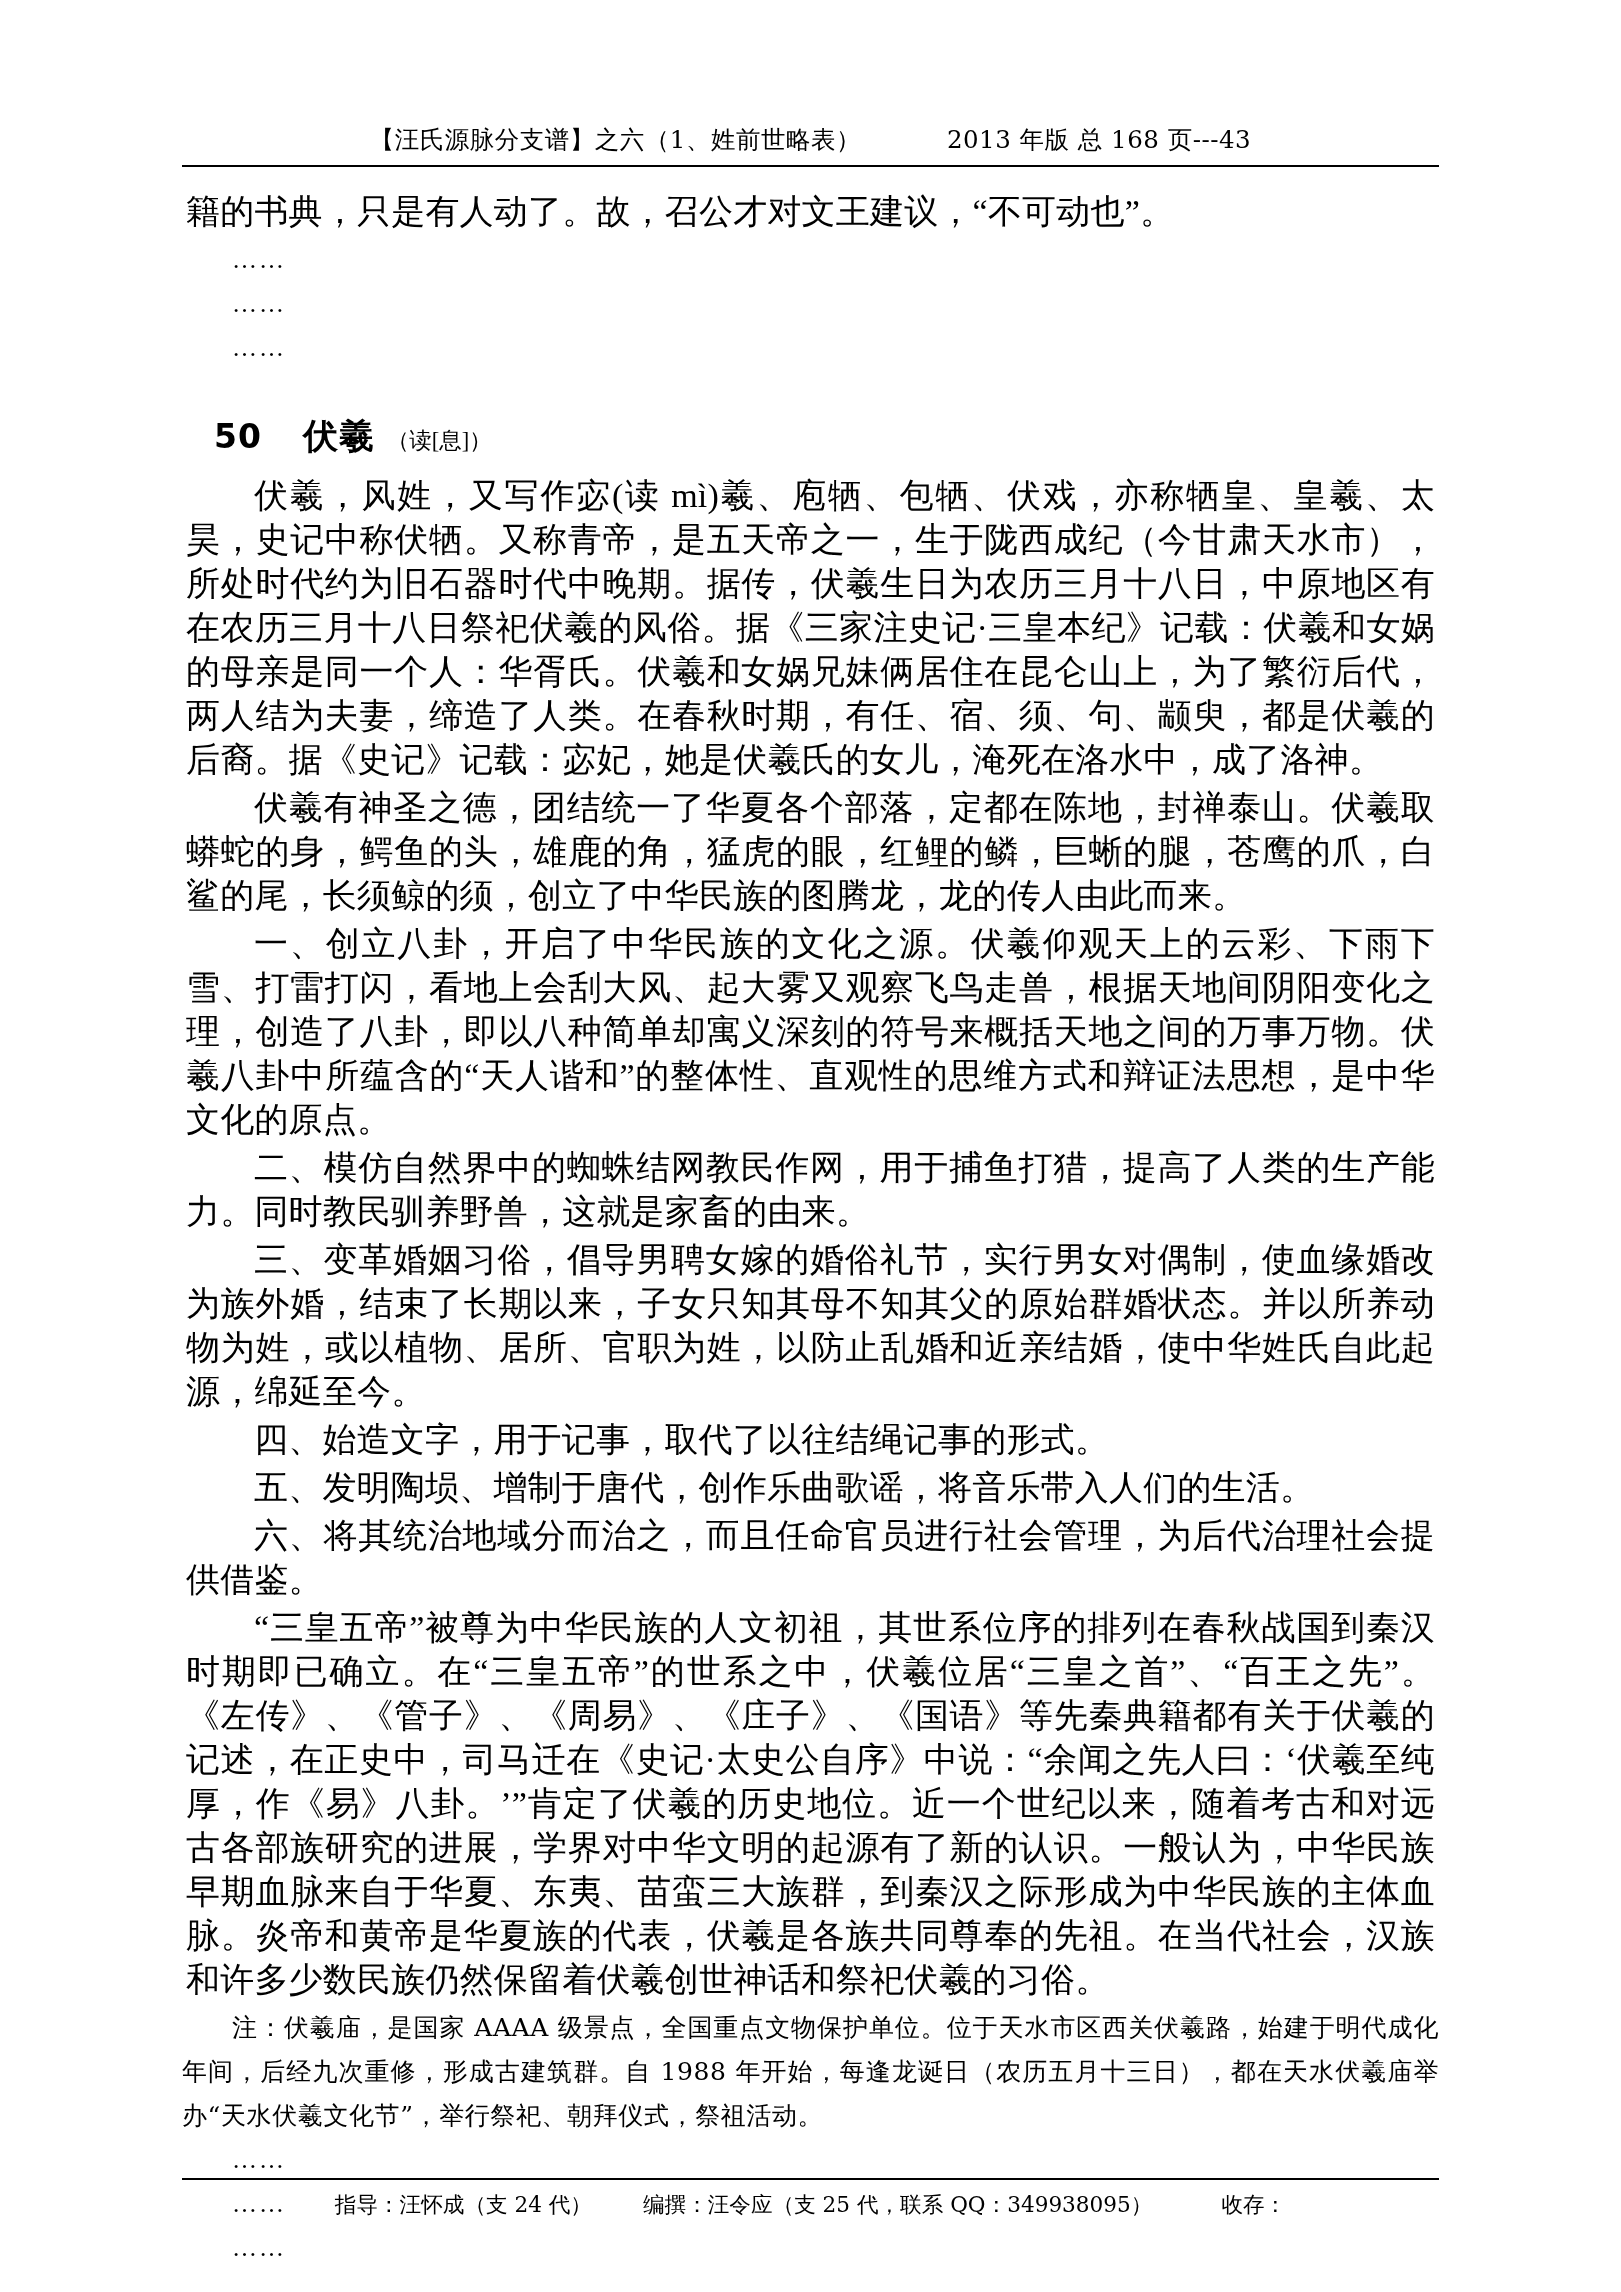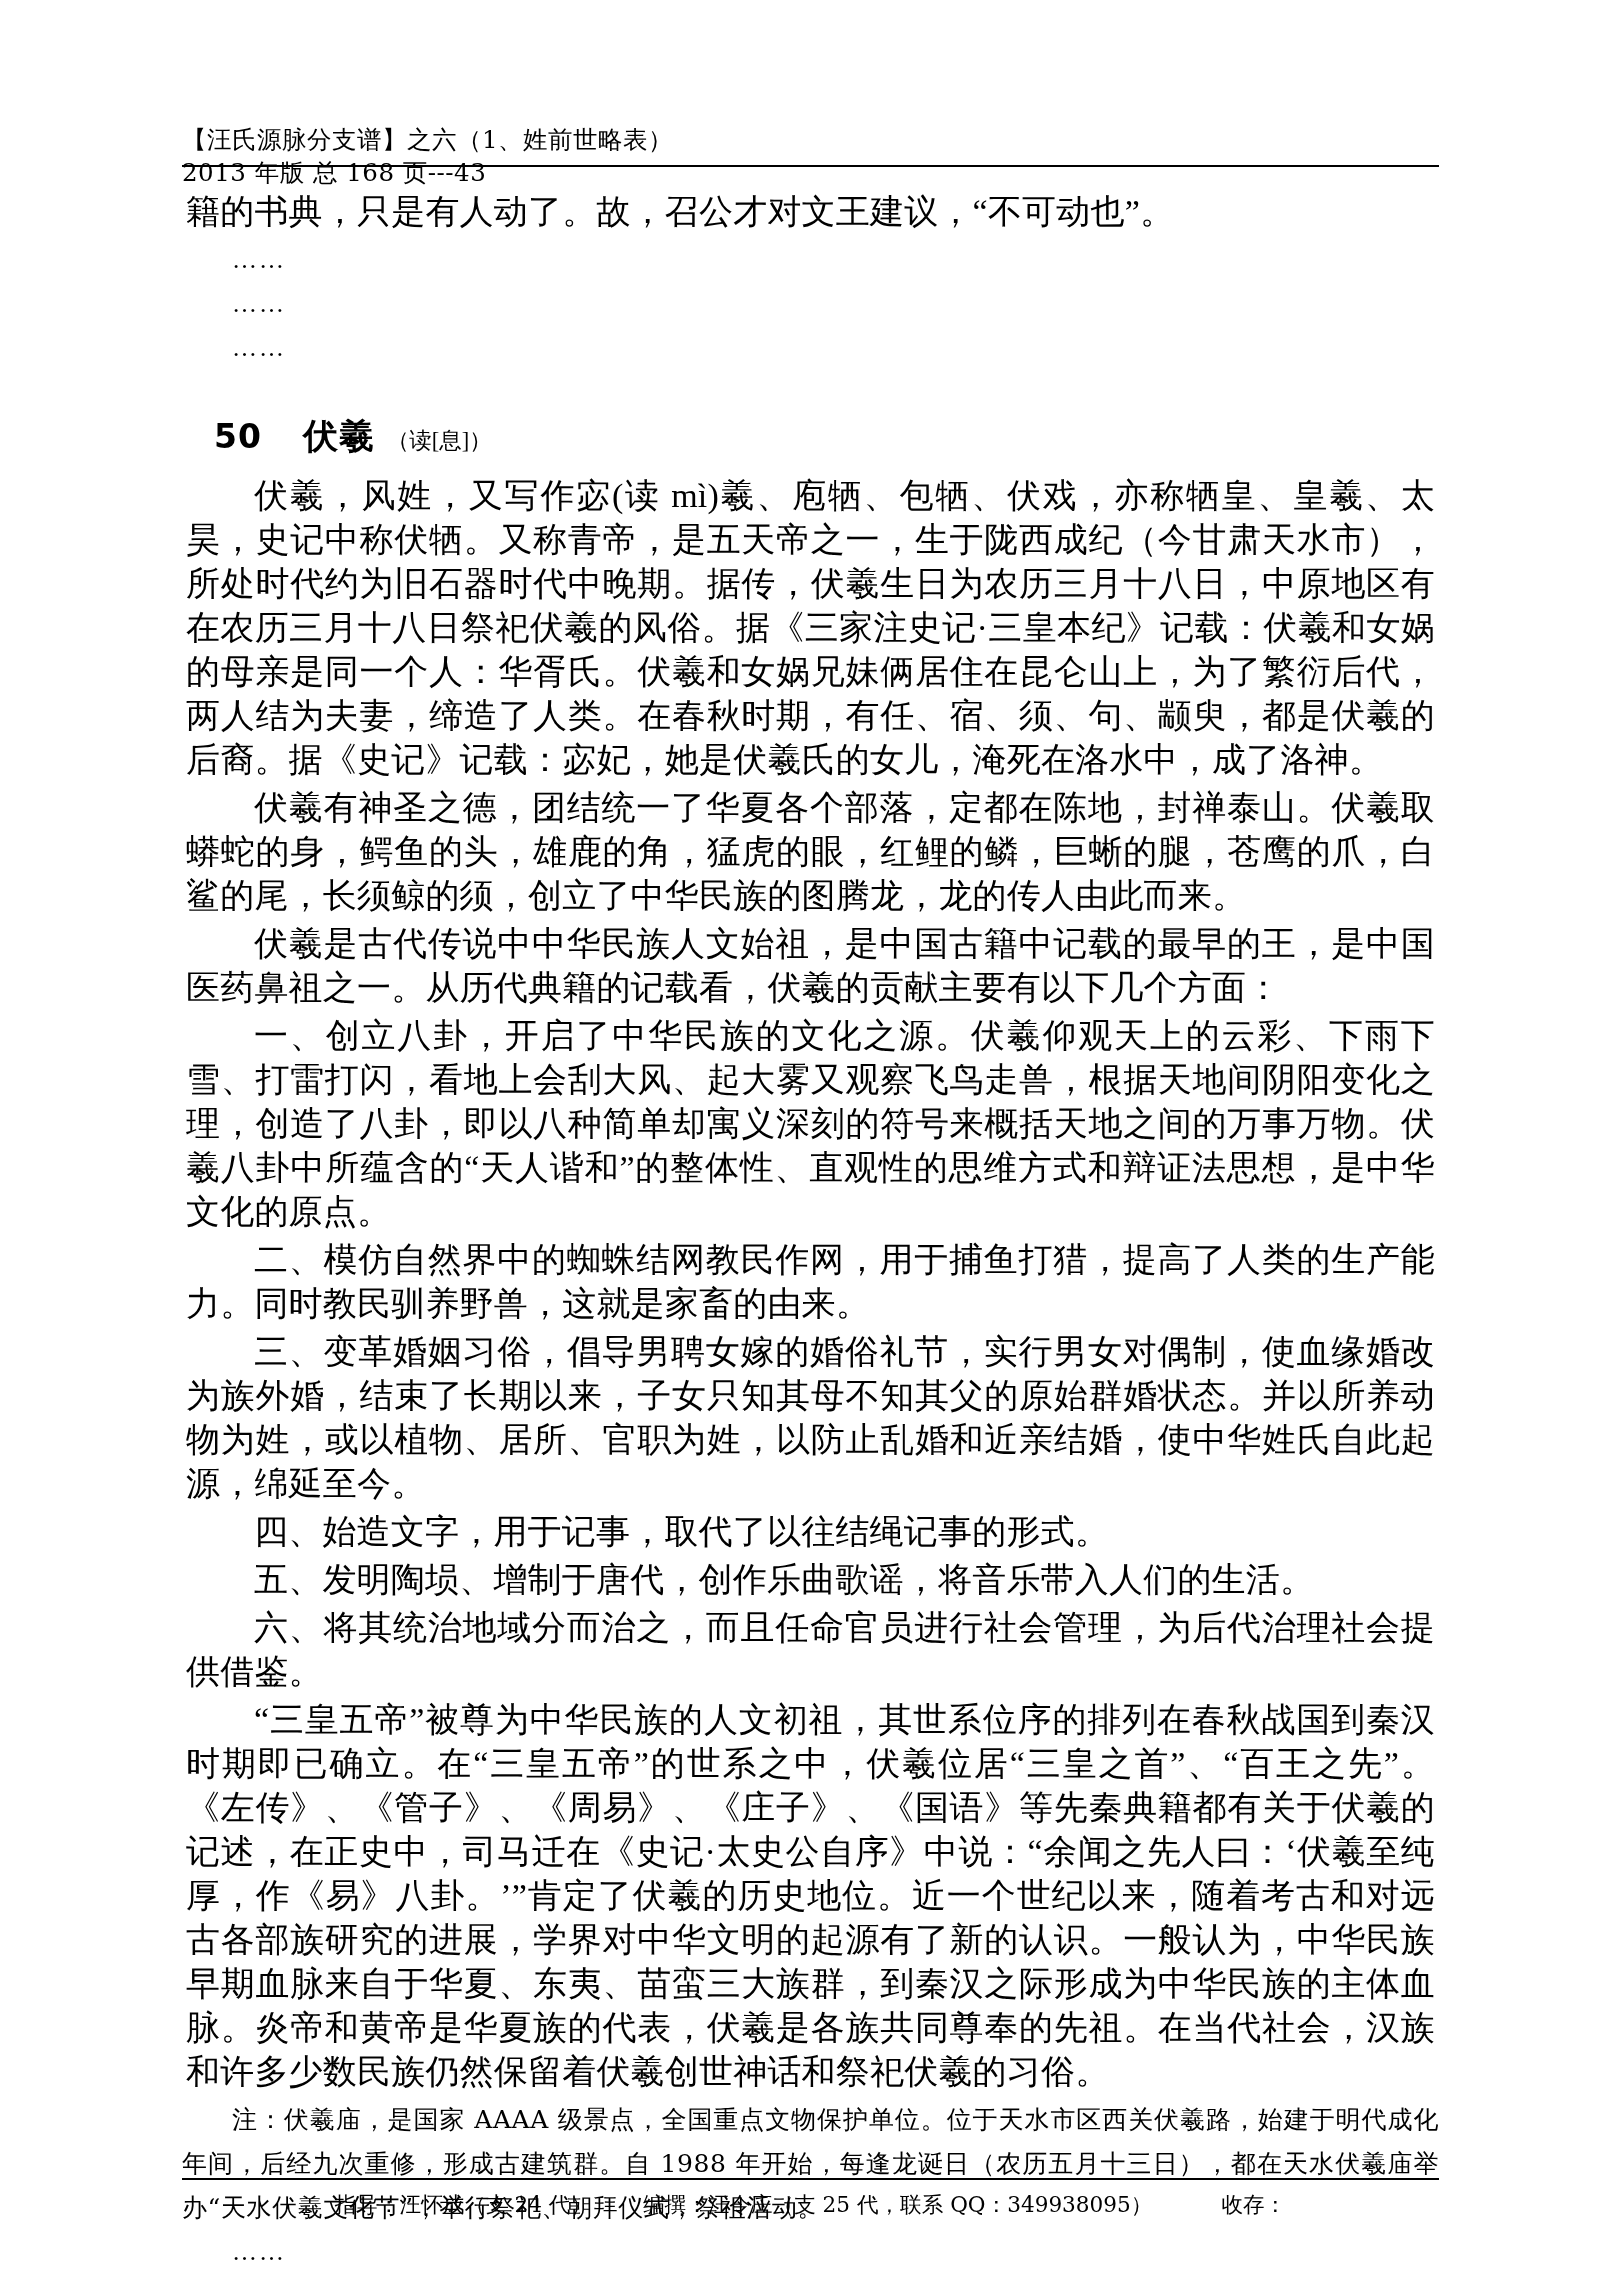--- a/index.html
+++ b/index.html
@@ -27,21 +27,20 @@
     position: absolute;
     left: 182px;
     top: 123px;
     width: 1257px;
     display: flex;
     align-items: baseline;
     justify-content: center;
     font-size: 24.5px;
     letter-spacing: 0.5px;
     white-space: nowrap;
-    flex-direction: column;
   }
   .header-title {
     font-family: "DejaVu Serif", "Liberation Serif", serif;
     font-weight: 400;
     font-size: 24.5px;
   }
   .header-spacer { display: inline-block; width: 86px; }
   .header-page {
     font-family: "DejaVu Serif", "Liberation Serif", serif;
     font-size: 24.5px;
@@ -166,21 +165,20 @@
 
     <div class="section-head">
       <span class="sec-num">50</span>
       <span class="sec-gap"></span>
       <span class="sec-name">伏羲</span>
       <span class="sec-read">（读[息]）</span>
     </div>
 
     <p class="para indent">伏羲，风姓，又写作宓(读 mì)羲、庖牺、包牺、伏戏，亦称牺皇、皇羲、太昊，史记中称伏牺。又称青帝，是五天帝之一，生于陇西成纪（今甘肃天水市），所处时代约为旧石器时代中晚期。据传，伏羲生日为农历三月十八日，中原地区有在农历三月十八日祭祀伏羲的风俗。据《三家注史记·三皇本纪》记载：伏羲和女娲的母亲是同一个人：华胥氏。伏羲和女娲兄妹俩居住在昆仑山上，为了繁衍后代，两人结为夫妻，缔造了人类。在春秋时期，有任、宿、须、句、颛臾，都是伏羲的后裔。据《史记》记载：宓妃，她是伏羲氏的女儿，淹死在洛水中，成了洛神。</p>
     <p class="para indent">伏羲有神圣之德，团结统一了华夏各个部落，定都在陈地，封禅泰山。伏羲取蟒蛇的身，鳄鱼的头，雄鹿的角，猛虎的眼，红鲤的鳞，巨蜥的腿，苍鹰的爪，白鲨的尾，长须鲸的须，创立了中华民族的图腾龙，龙的传人由此而来。</p>
-    <p class="para indent">伏羲是古代传说中中华民族人文始祖，是中国古籍中记载的最早的王，是中国医药鼻祖之一。从历代典籍的记载看，伏羲的贡献主要有以下几个方面：</p>
     <p class="para indent">一、创立八卦，开启了中华民族的文化之源。伏羲仰观天上的云彩、下雨下雪、打雷打闪，看地上会刮大风、起大雾又观察飞鸟走兽，根据天地间阴阳变化之理，创造了八卦，即以八种简单却寓义深刻的符号来概括天地之间的万事万物。伏羲八卦中所蕴含的“天人谐和”的整体性、直观性的思维方式和辩证法思想，是中华文化的原点。</p>
     <p class="para indent">二、模仿自然界中的蜘蛛结网教民作网，用于捕鱼打猎，提高了人类的生产能力。同时教民驯养野兽，这就是家畜的由来。</p>
     <p class="para indent">三、变革婚姻习俗，倡导男聘女嫁的婚俗礼节，实行男女对偶制，使血缘婚改为族外婚，结束了长期以来，子女只知其母不知其父的原始群婚状态。并以所养动物为姓，或以植物、居所、官职为姓，以防止乱婚和近亲结婚，使中华姓氏自此起源，绵延至今。</p>
     <p class="para indent">四、始造文字，用于记事，取代了以往结绳记事的形式。</p>
     <p class="para indent">五、发明陶埙、增制于唐代，创作乐曲歌谣，将音乐带入人们的生活。</p>
     <p class="para indent">六、将其统治地域分而治之，而且任命官员进行社会管理，为后代治理社会提供借鉴。</p>
     <p class="para indent">“三皇五帝”被尊为中华民族的人文初祖，其世系位序的排列在春秋战国到秦汉时期即已确立。在“三皇五帝”的世系之中，伏羲位居“三皇之首”、“百王之先”。《左传》、《管子》、《周易》、《庄子》、《国语》等先秦典籍都有关于伏羲的记述，在正史中，司马迁在《史记·太史公自序》中说：“余闻之先人曰：‘伏羲至纯厚，作《易》八卦。’”肯定了伏羲的历史地位。近一个世纪以来，随着考古和对远古各部族研究的进展，学界对中华文明的起源有了新的认识。一般认为，中华民族早期血脉来自于华夏、东夷、苗蛮三大族群，到秦汉之际形成为中华民族的主体血脉。炎帝和黄帝是华夏族的代表，伏羲是各族共同尊奉的先祖。在当代社会，汉族和许多少数民族仍然保留着伏羲创世神话和祭祀伏羲的习俗。</p>
 
     <p class="note indent">注：伏羲庙，是国家 AAAA 级景点，全国重点文物保护单位。位于天水市区西关伏羲路，始建于明代成化年间，后经九次重修，形成古建筑群。自 1988 年开始，每逢龙诞日（农历五月十三日），都在天水伏羲庙举办“天水伏羲文化节”，举行祭祀、朝拜仪式，祭祖活动。</p>
 

